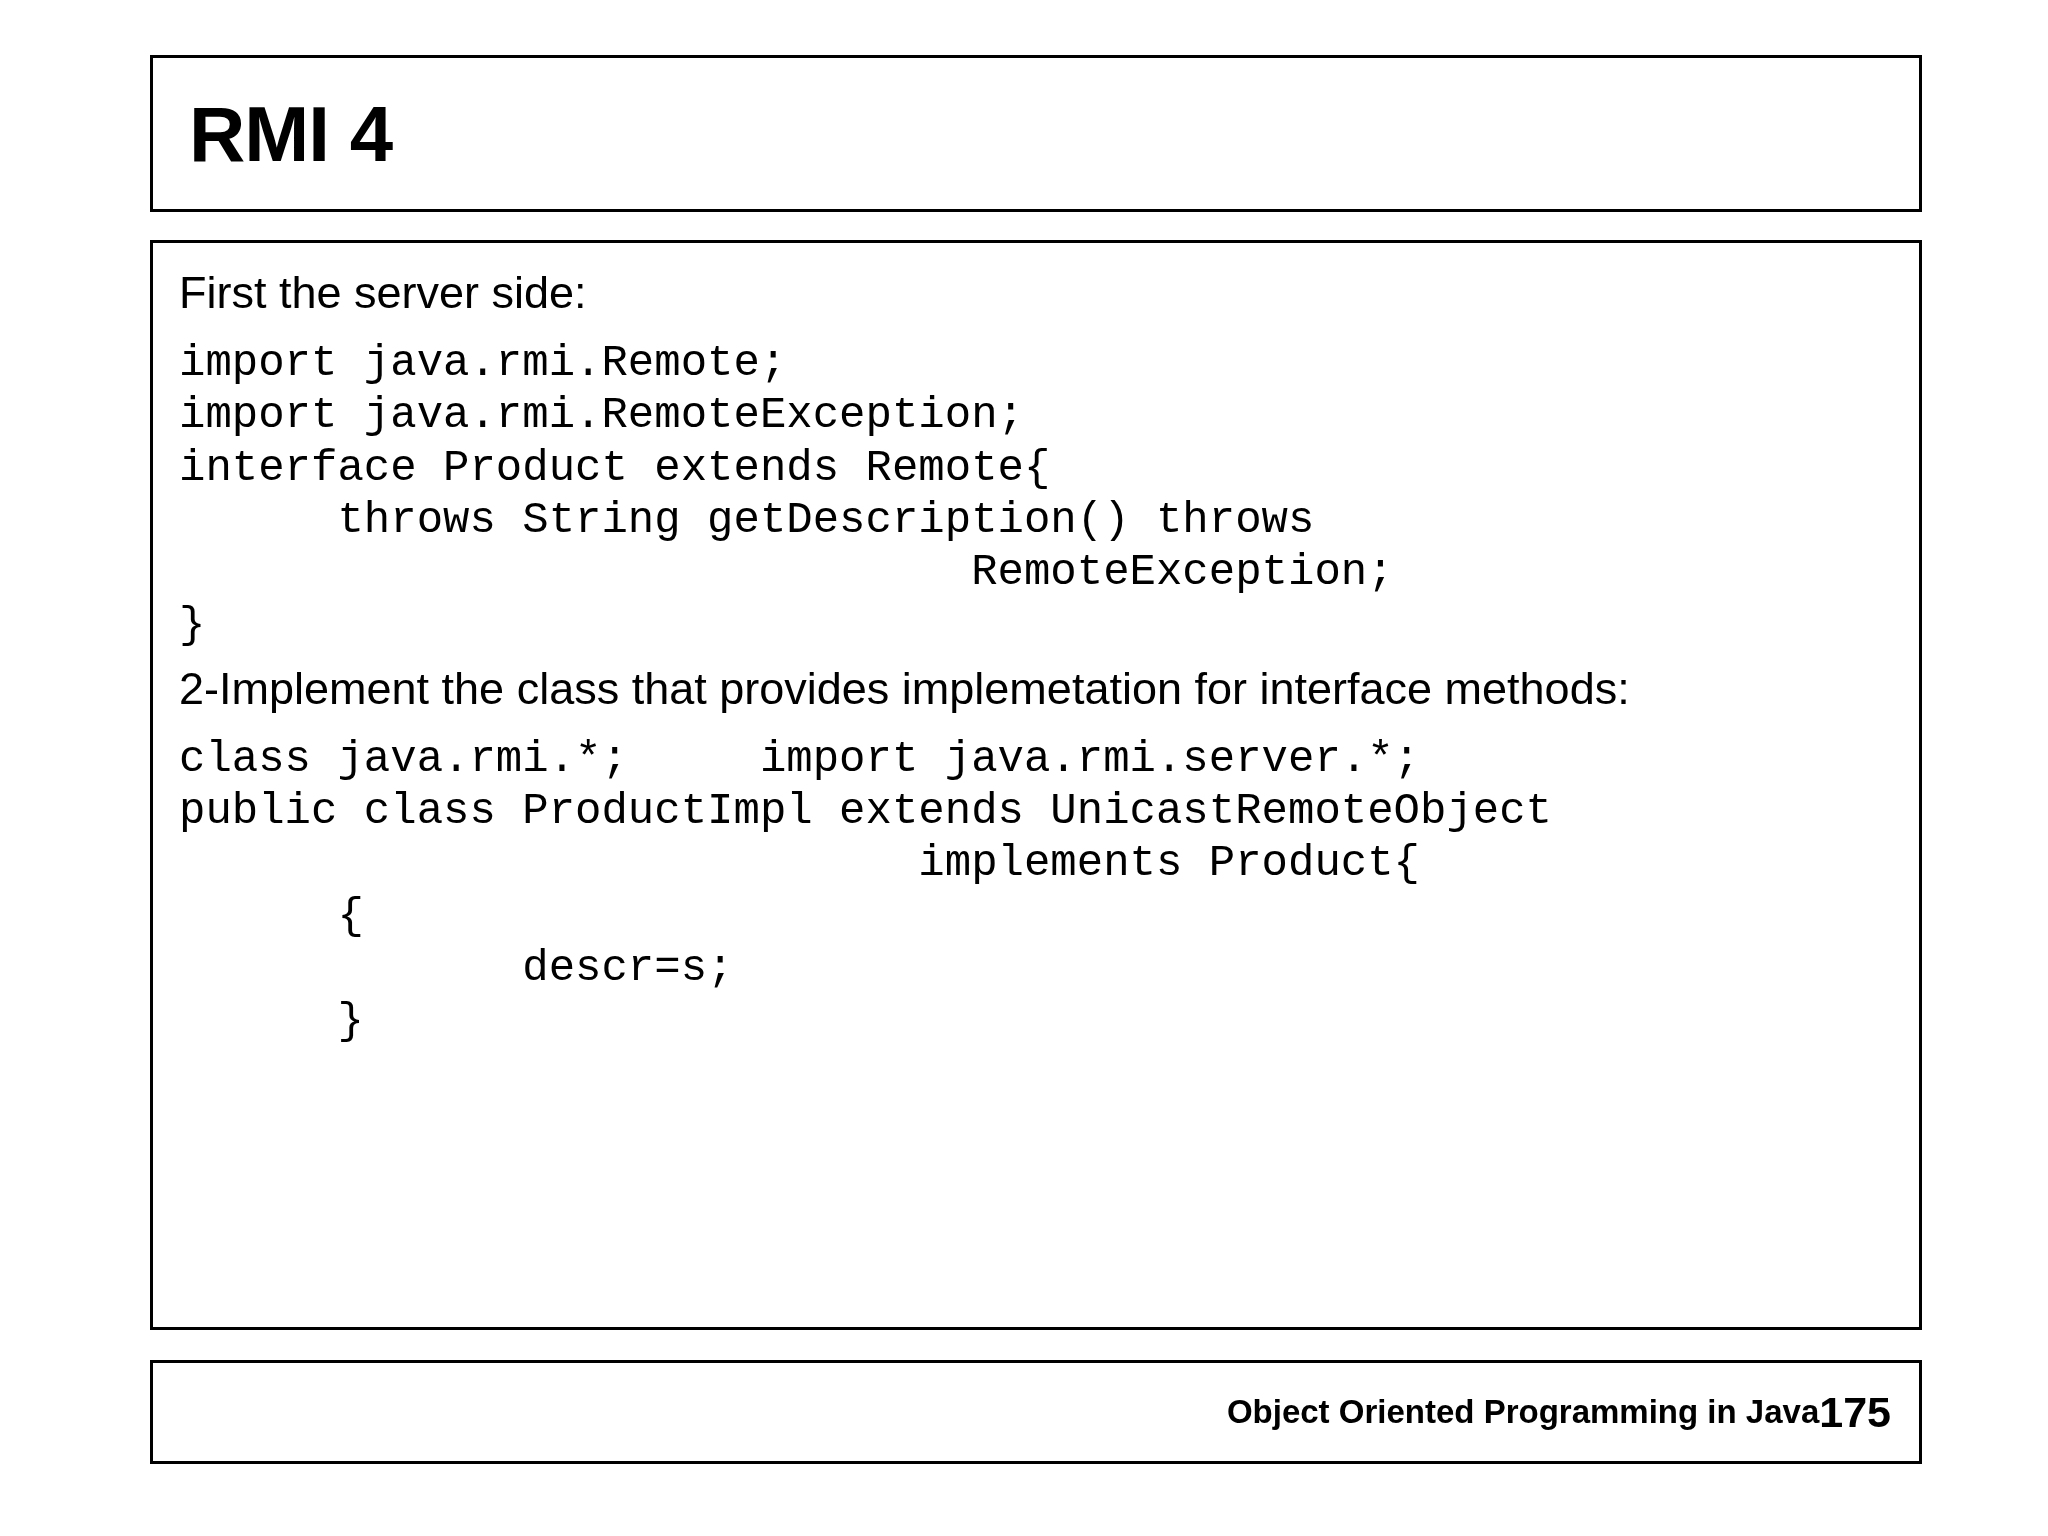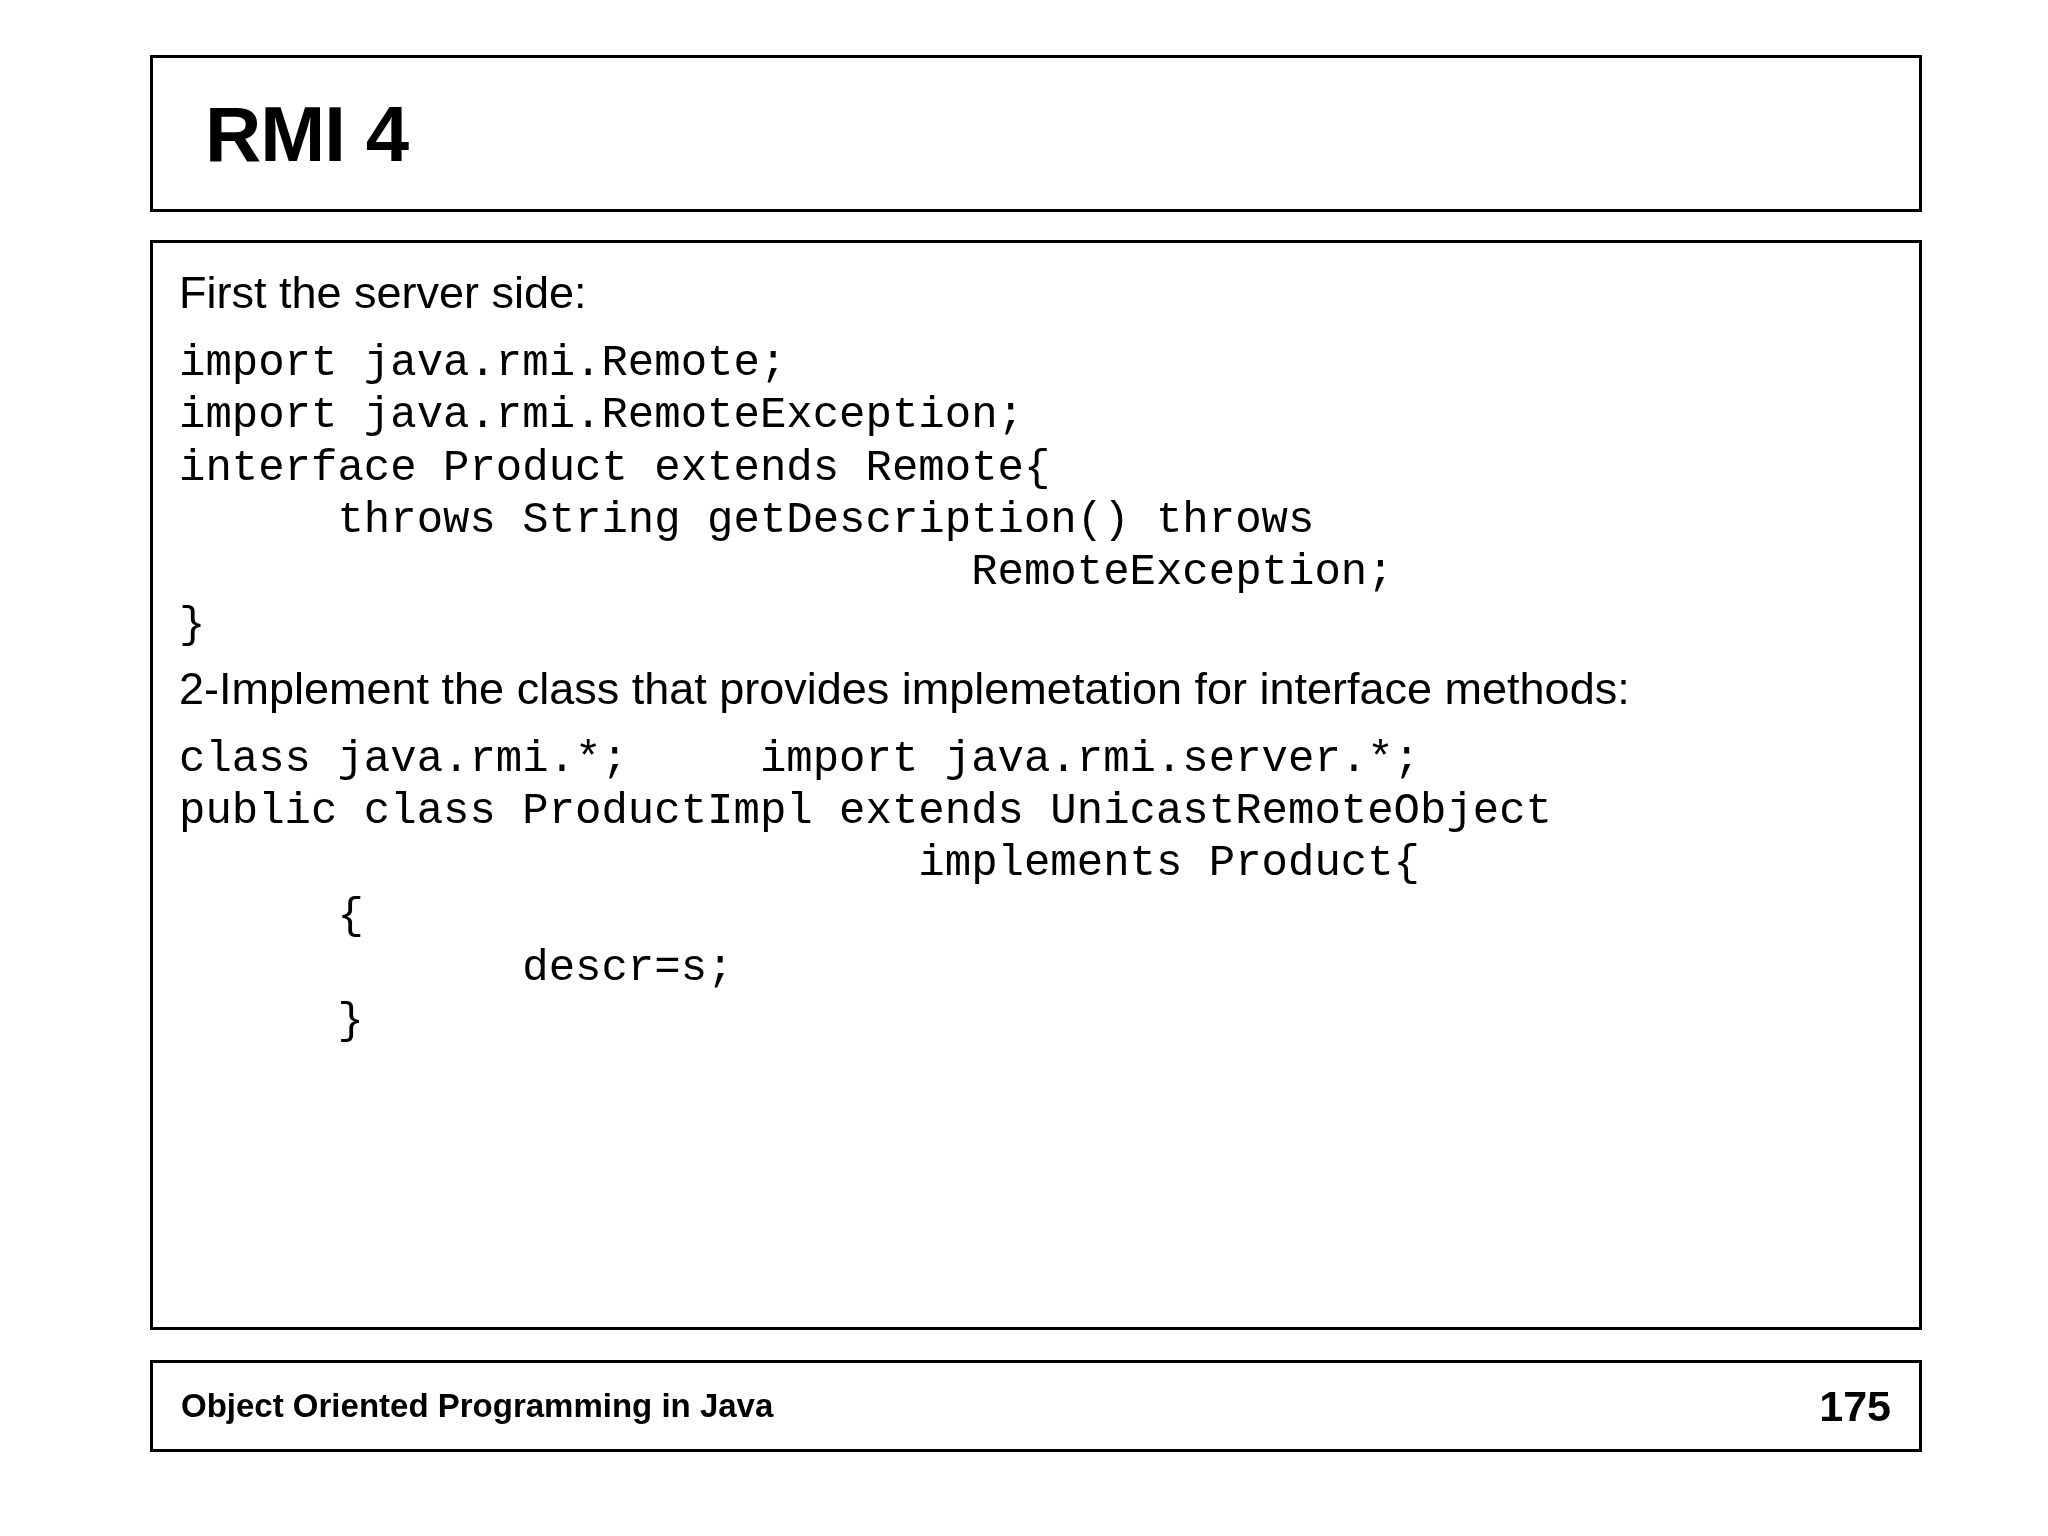--- a/index.html
+++ b/index.html
@@ -31,21 +31,21 @@
     height: 157px;
     border: 3px solid #000000;
     box-sizing: border-box;
     display: flex;
     align-items: center;
   }
   .title-text {
     font-size: 78px;
     font-weight: bold;
     letter-spacing: -1px;
-    padding-left: 52px;
+    padding-left: 36px;
     line-height: 1;
     white-space: pre;
   }
 
   
   .content-box {
     position: absolute;
     left: 150px;
     top: 240px;
     width: 1772px;
@@ -70,26 +70,26 @@
   }
   .gap-sm { height: 6px; }
   .gap-md { height: 10px; }
 
   
   .footer-box {
     position: absolute;
     left: 150px;
     top: 1360px;
     width: 1772px;
-    height: 92px;
+    height: 104px;
     border: 3px solid #000000;
     box-sizing: border-box;
     display: flex;
     align-items: center;
-    justify-content: space-between;
+    justify-content: flex-end;
     padding: 1px 28px;
   }
   .footer-text {
     font-size: 33px;
     font-weight: bold;
     white-space: pre;
   }
   .footer-page {
     font-size: 43px;
     font-weight: bold;

